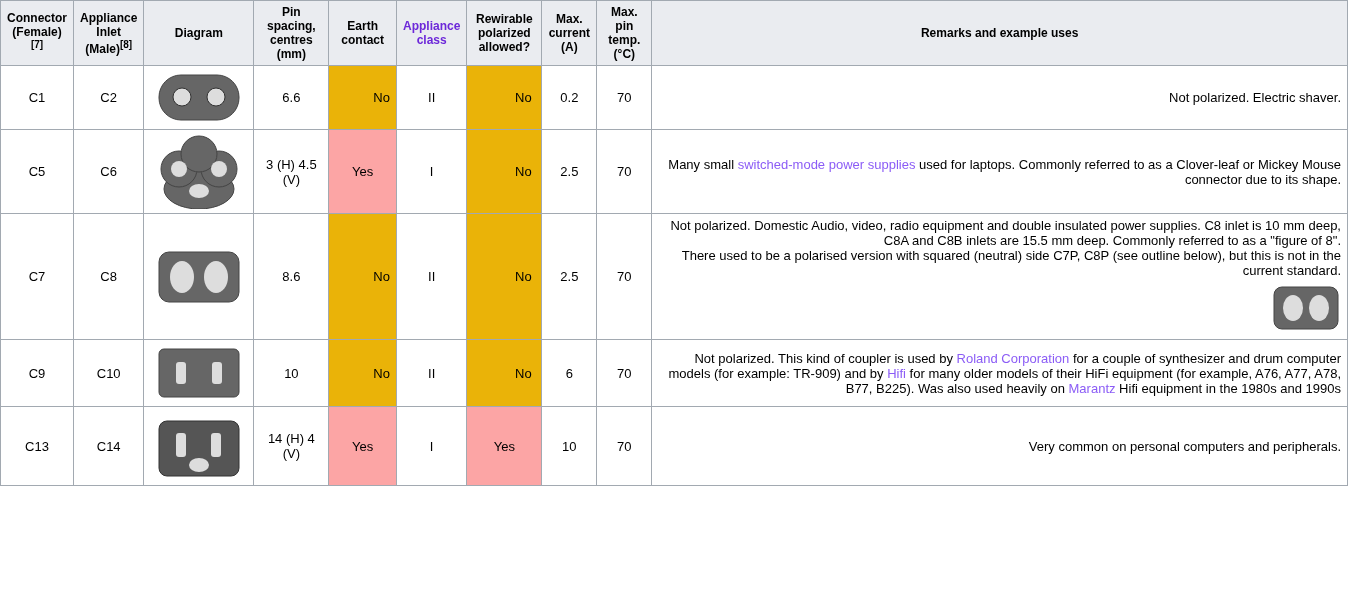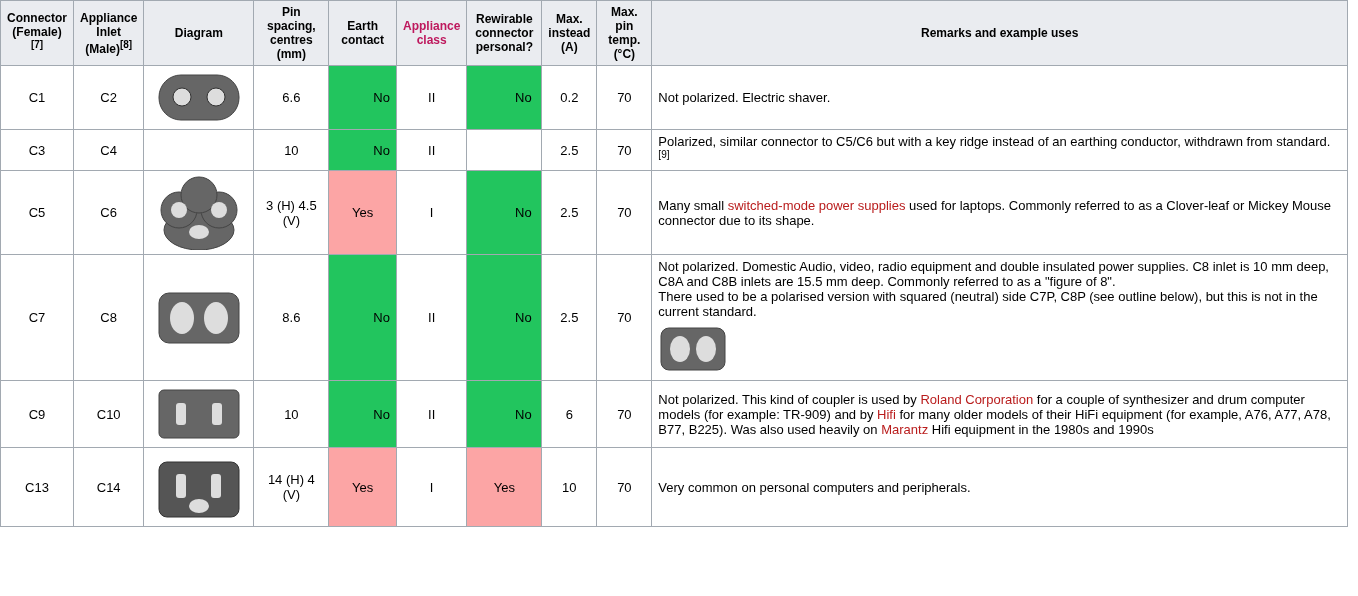--- a/index.html
+++ b/index.html
@@ -1,46 +1,46 @@
 <!DOCTYPE html>
 <html><head>
   <meta charset="utf-8">
   <style>
     * { box-sizing: border-box; margin: 0; padding: 0; }
     body { font-family: Arial, sans-serif; font-size: 13px; background: #fff; }
     table { border-collapse: collapse; width: 1348px; }
     th, td { border: 1px solid #a2a9b1; padding: 4px 6px; vertical-align: middle; text-align: center; }
     th { background: #eaecf0; font-weight: bold; font-size: 12px; }
-    th.blue-header { color: #be185d; }
-    td.no-red { background: #22c55e; padding-left: 44px; }
+    th.blue-header { color: #6d28d9; }
+    td.no-red { background: #eab308; padding-left: 44px; }
     td.yes-green { background: #fca5a5; }
-    td.remarks { text-align: left; }
+    td.remarks { text-align: right; }
     .connector-diagram { display: flex; align-items: center; justify-content: center; }
     sup { font-size: 10px; }
-    a { color: #b91c1c; text-decoration: none; }
+    a { color: #8b5cf6; text-decoration: none; }
     .inline-diagram { margin-top: 6px; }
   </style>
 </head>
 <body>
 
 <table>
   <thead>
     <tr>
       <th rowspan="1" style="width:60px;">
         <span>Connector (Female)</span><sup>[7]</sup>
       </th>
       <th style="width:65px;">
         <span>Appliance Inlet (Male)</span><sup>[8]</sup>
       </th>
       <th style="width:110px;">Diagram</th>
       <th style="width:75px;">Pin spacing, centres (mm)</th>
       <th style="width:55px;">Earth contact</th>
       <th class="blue-header" style="width:65px;">Appliance class</th>
-      <th style="width:75px;">Rewirable connector personal?</th>
-      <th style="width:55px;">Max. instead (A)</th>
+      <th style="width:75px;">Rewirable polarized allowed?</th>
+      <th style="width:55px;">Max. current (A)</th>
       <th style="width:55px;">Max. pin temp. (°C)</th>
       <th>Remarks and example uses</th>
     </tr>
   </thead>
   <tbody id="table-body">
   <tr>
         <td>C1</td>
         <td>C2</td>
         <td>
           <div class="connector-diagram">
@@ -51,32 +51,20 @@
   </svg>
           </div>
         </td>
         <td>6.6</td>
         <td class="no-red">No</td>
         <td>II</td>
         <td class="no-red">No</td>
         <td>0.2</td>
         <td>70</td>
         <td class="remarks">Not polarized. Electric shaver.</td>
-      </tr>
-      <tr>
-        <td>C3</td>
-        <td>C4</td>
-        <td></td>
-        <td>10</td>
-        <td class="no-red">No</td>
-        <td>II</td>
-        <td></td>
-        <td>2.5</td>
-        <td>70</td>
-        <td class="remarks">Polarized, similar connector to C5/C6 but with a key ridge instead of an earthing conductor, withdrawn from standard.<sup>[9]</sup></td>
       </tr>
       <tr>
         <td>C5</td>
         <td>C6</td>
         <td>
           <div class="connector-diagram">
             <svg width="90" height="75" viewBox="0 0 90 75">
     <ellipse cx="45" cy="55" rx="35" ry="20" fill="#666" stroke="#444" stroke-width="1"></ellipse>
     <circle cx="25" cy="35" r="18" fill="#666" stroke="#444" stroke-width="1"></circle>
     <circle cx="65" cy="35" r="18" fill="#666" stroke="#444" stroke-width="1"></circle>

